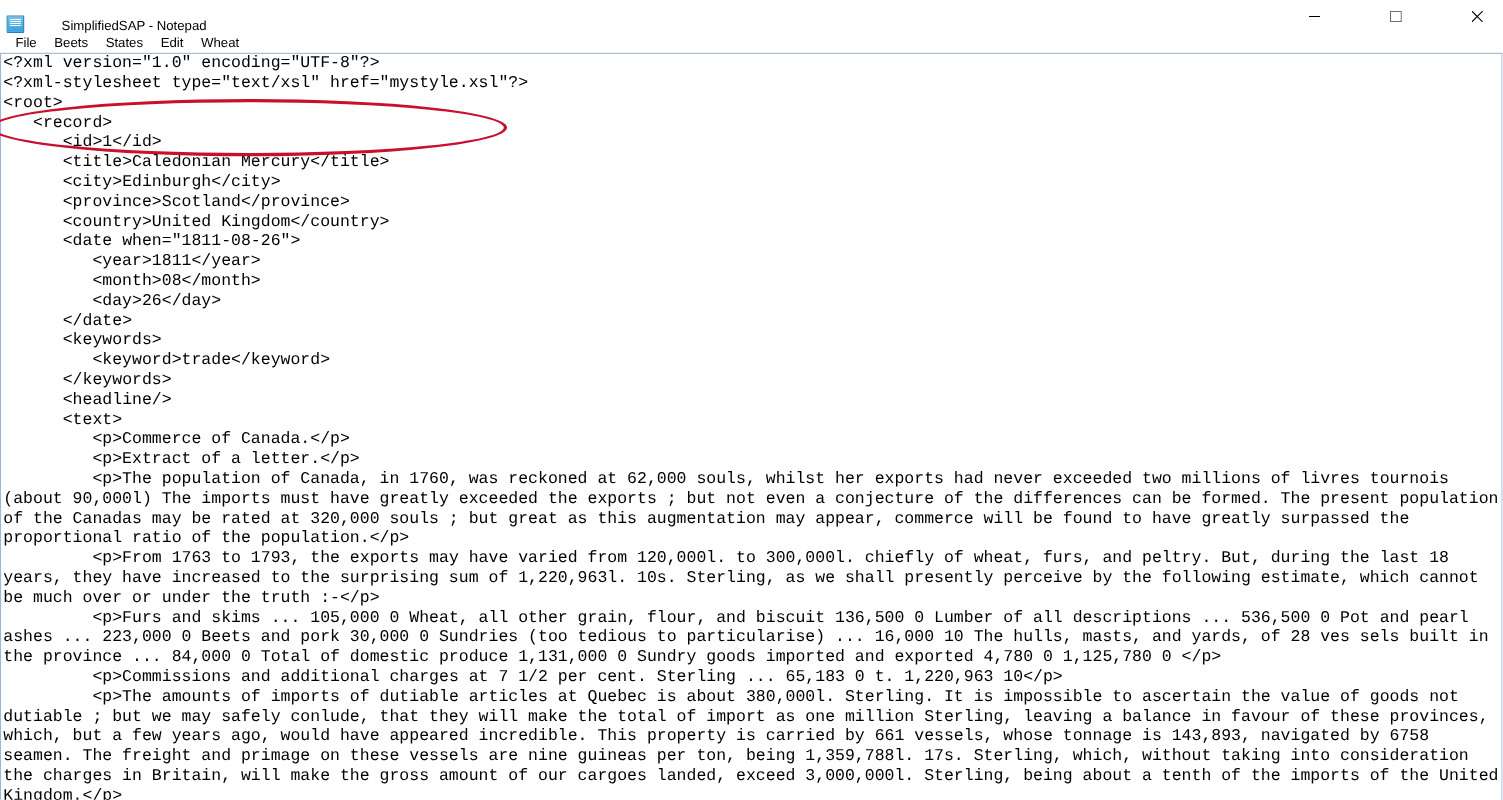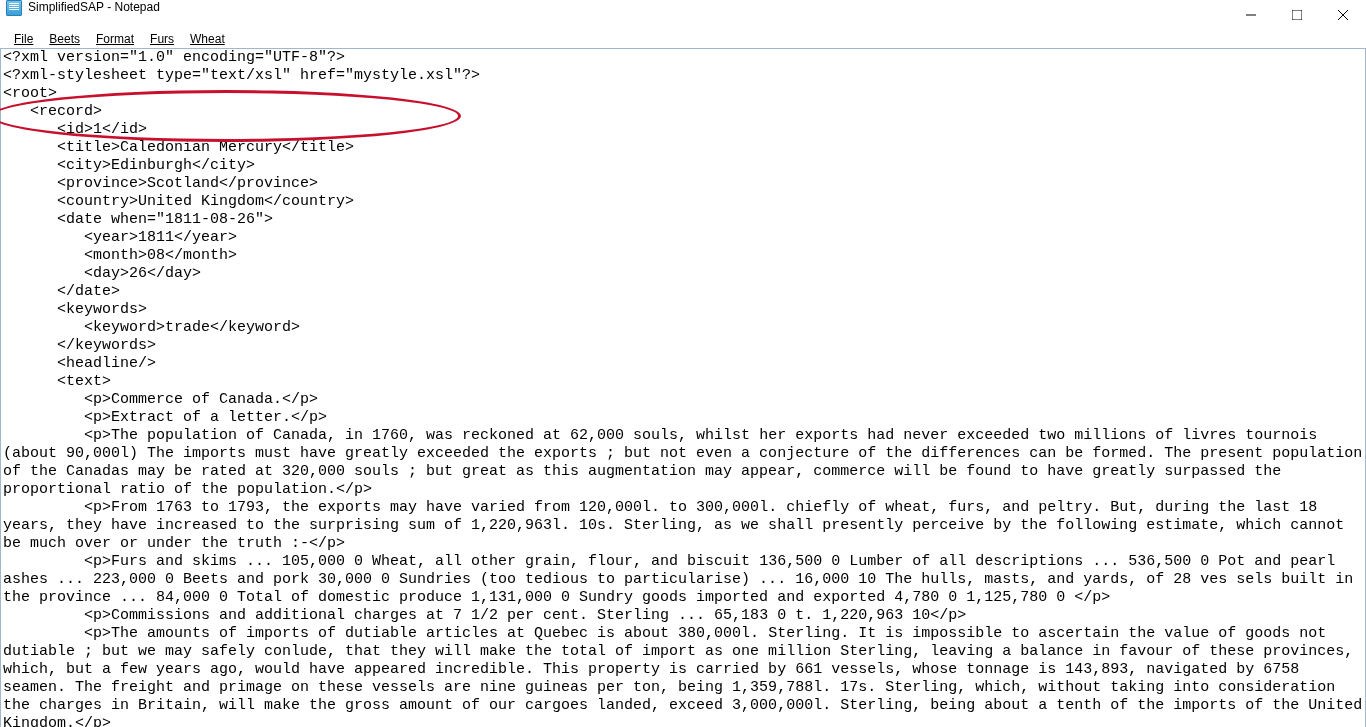--- a/index.html
+++ b/index.html
@@ -10,23 +10,24 @@
   width: 1366px;
   height: 727px;
   overflow: hidden;
   display: flex;
   flex-direction: column;
 }
 .titlebar {
   height: 30px;
   background: #fff;
   display: flex;
-  align-items: flex-start;
+  align-items: flex-end;
   padding-left: 6px;
   border-bottom: 0;
+  gap: 28px;
 }
 .titlebar .app-icon {
   width: 16px; height: 16px;
   margin-right: 6px;
   background: linear-gradient(180deg,#6ec4f0 0%,#3a9fd8 100%);
   border: 1px solid #2a7fb5;
   border-radius: 1px;
   position: relative;
 }
 .titlebar .app-icon::before {
@@ -43,21 +44,21 @@
   cursor: default;
 }
 .winbtn svg { width:10px; height:10px; stroke:#000; stroke-width:1; fill:none;}
 .menubar {
   height: 20px;
   display:flex; align-items:center;
   padding-left: 6px;
   font-size: 12px;
   border-bottom: 0;
 }
-.menubar span { padding: 2px 8px; cursor:default;text-decoration:underline;}
+.menubar span { padding: 2px 8px; cursor:default;}
 .textwrap {
   flex:1;
   border: 1px solid #9fb8d0;
   margin: 0;
   display:flex;
   position: relative;
 }
 .textarea {
   flex:1;
   font-family: Consolas, "Courier New", monospace;
@@ -103,22 +104,22 @@
     <svg viewBox="0 0 10 10">
         <line x1="0" y1="0" x2="10" y2="10"></line>
         <line x1="10" y1="0" x2="0" y2="10"></line>
       </svg>
   </div>
 </div>
 
 <div class="menubar">
   <span>File</span>
   <span>Beets</span>
-  <span>Format</span>
-  <span>Furs</span>
+  <span>States</span>
+  <span>Edit</span>
   <span>Wheat</span>
 </div>
 
 <div class="textwrap">
   <div class="annot" style="top: 41px; left: -10px; width: 470px; height: 52px; border-color: rgb(200, 16, 46);"></div>
   <div class="textarea" id="ta">&lt;?xml version="1.0" encoding="UTF-8"?&gt;
 &lt;?xml-stylesheet type="text/xsl" href="mystyle.xsl"?&gt;
 &lt;root&gt;
    &lt;record&gt;
       &lt;id&gt;1&lt;/id&gt;

